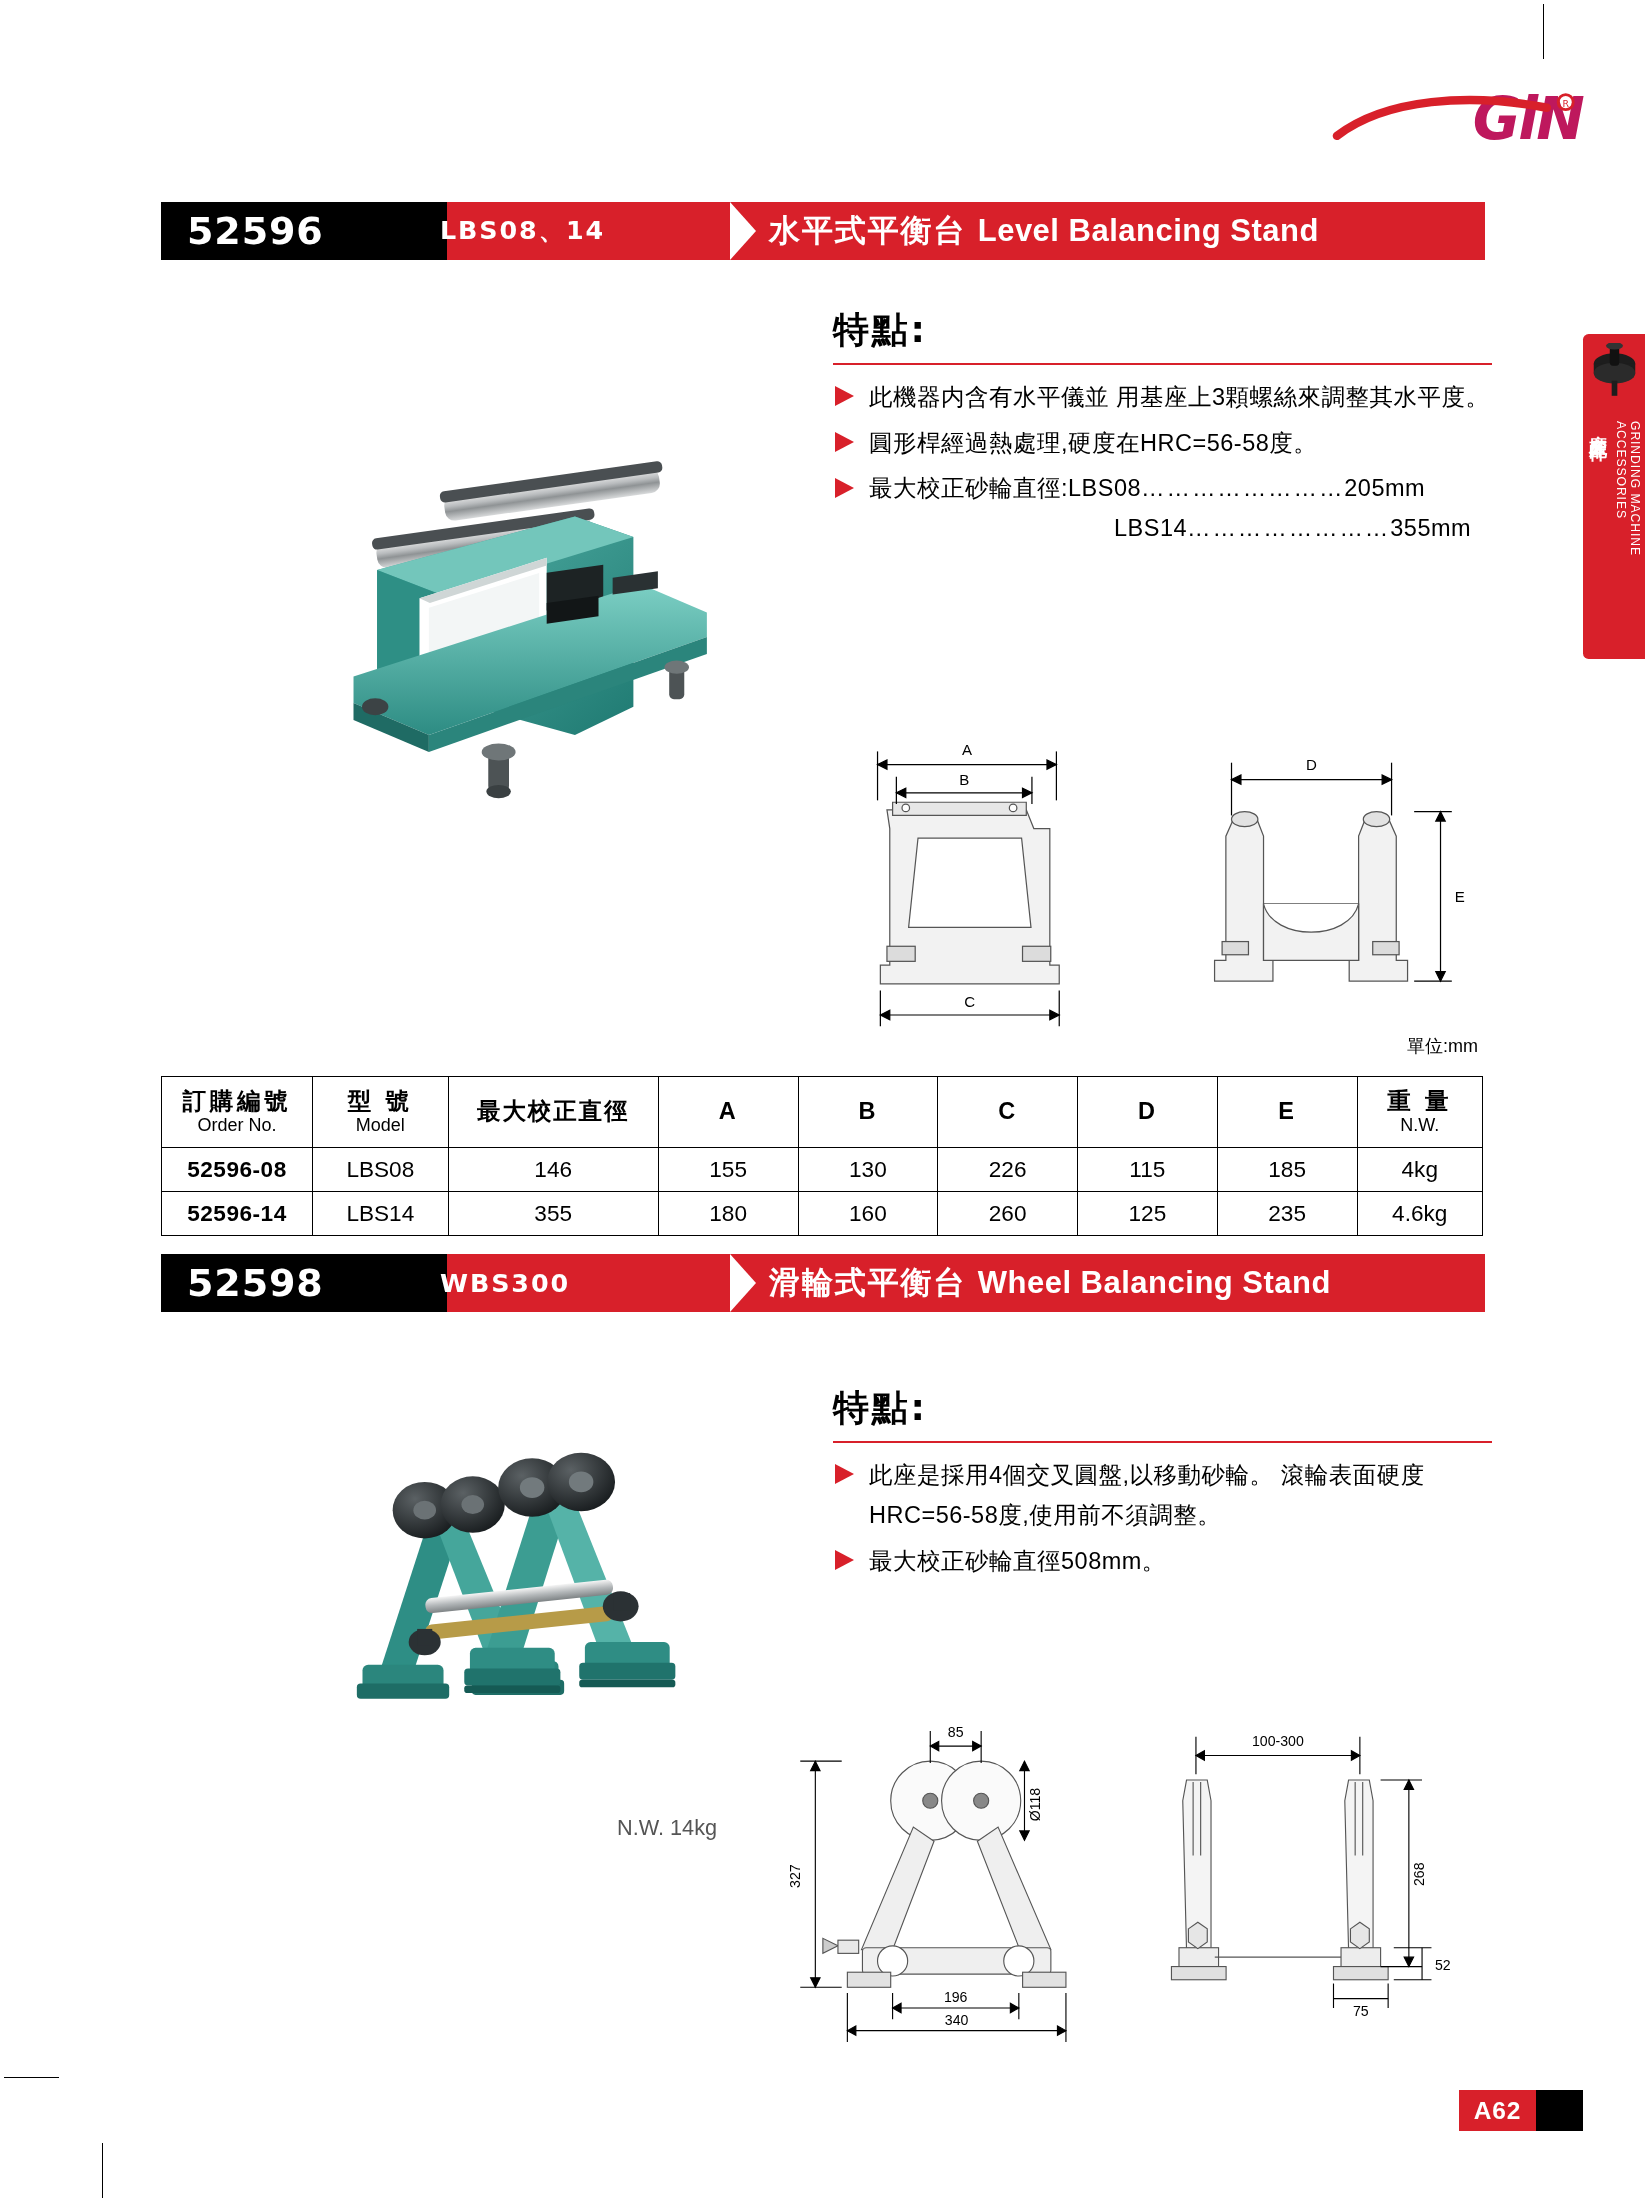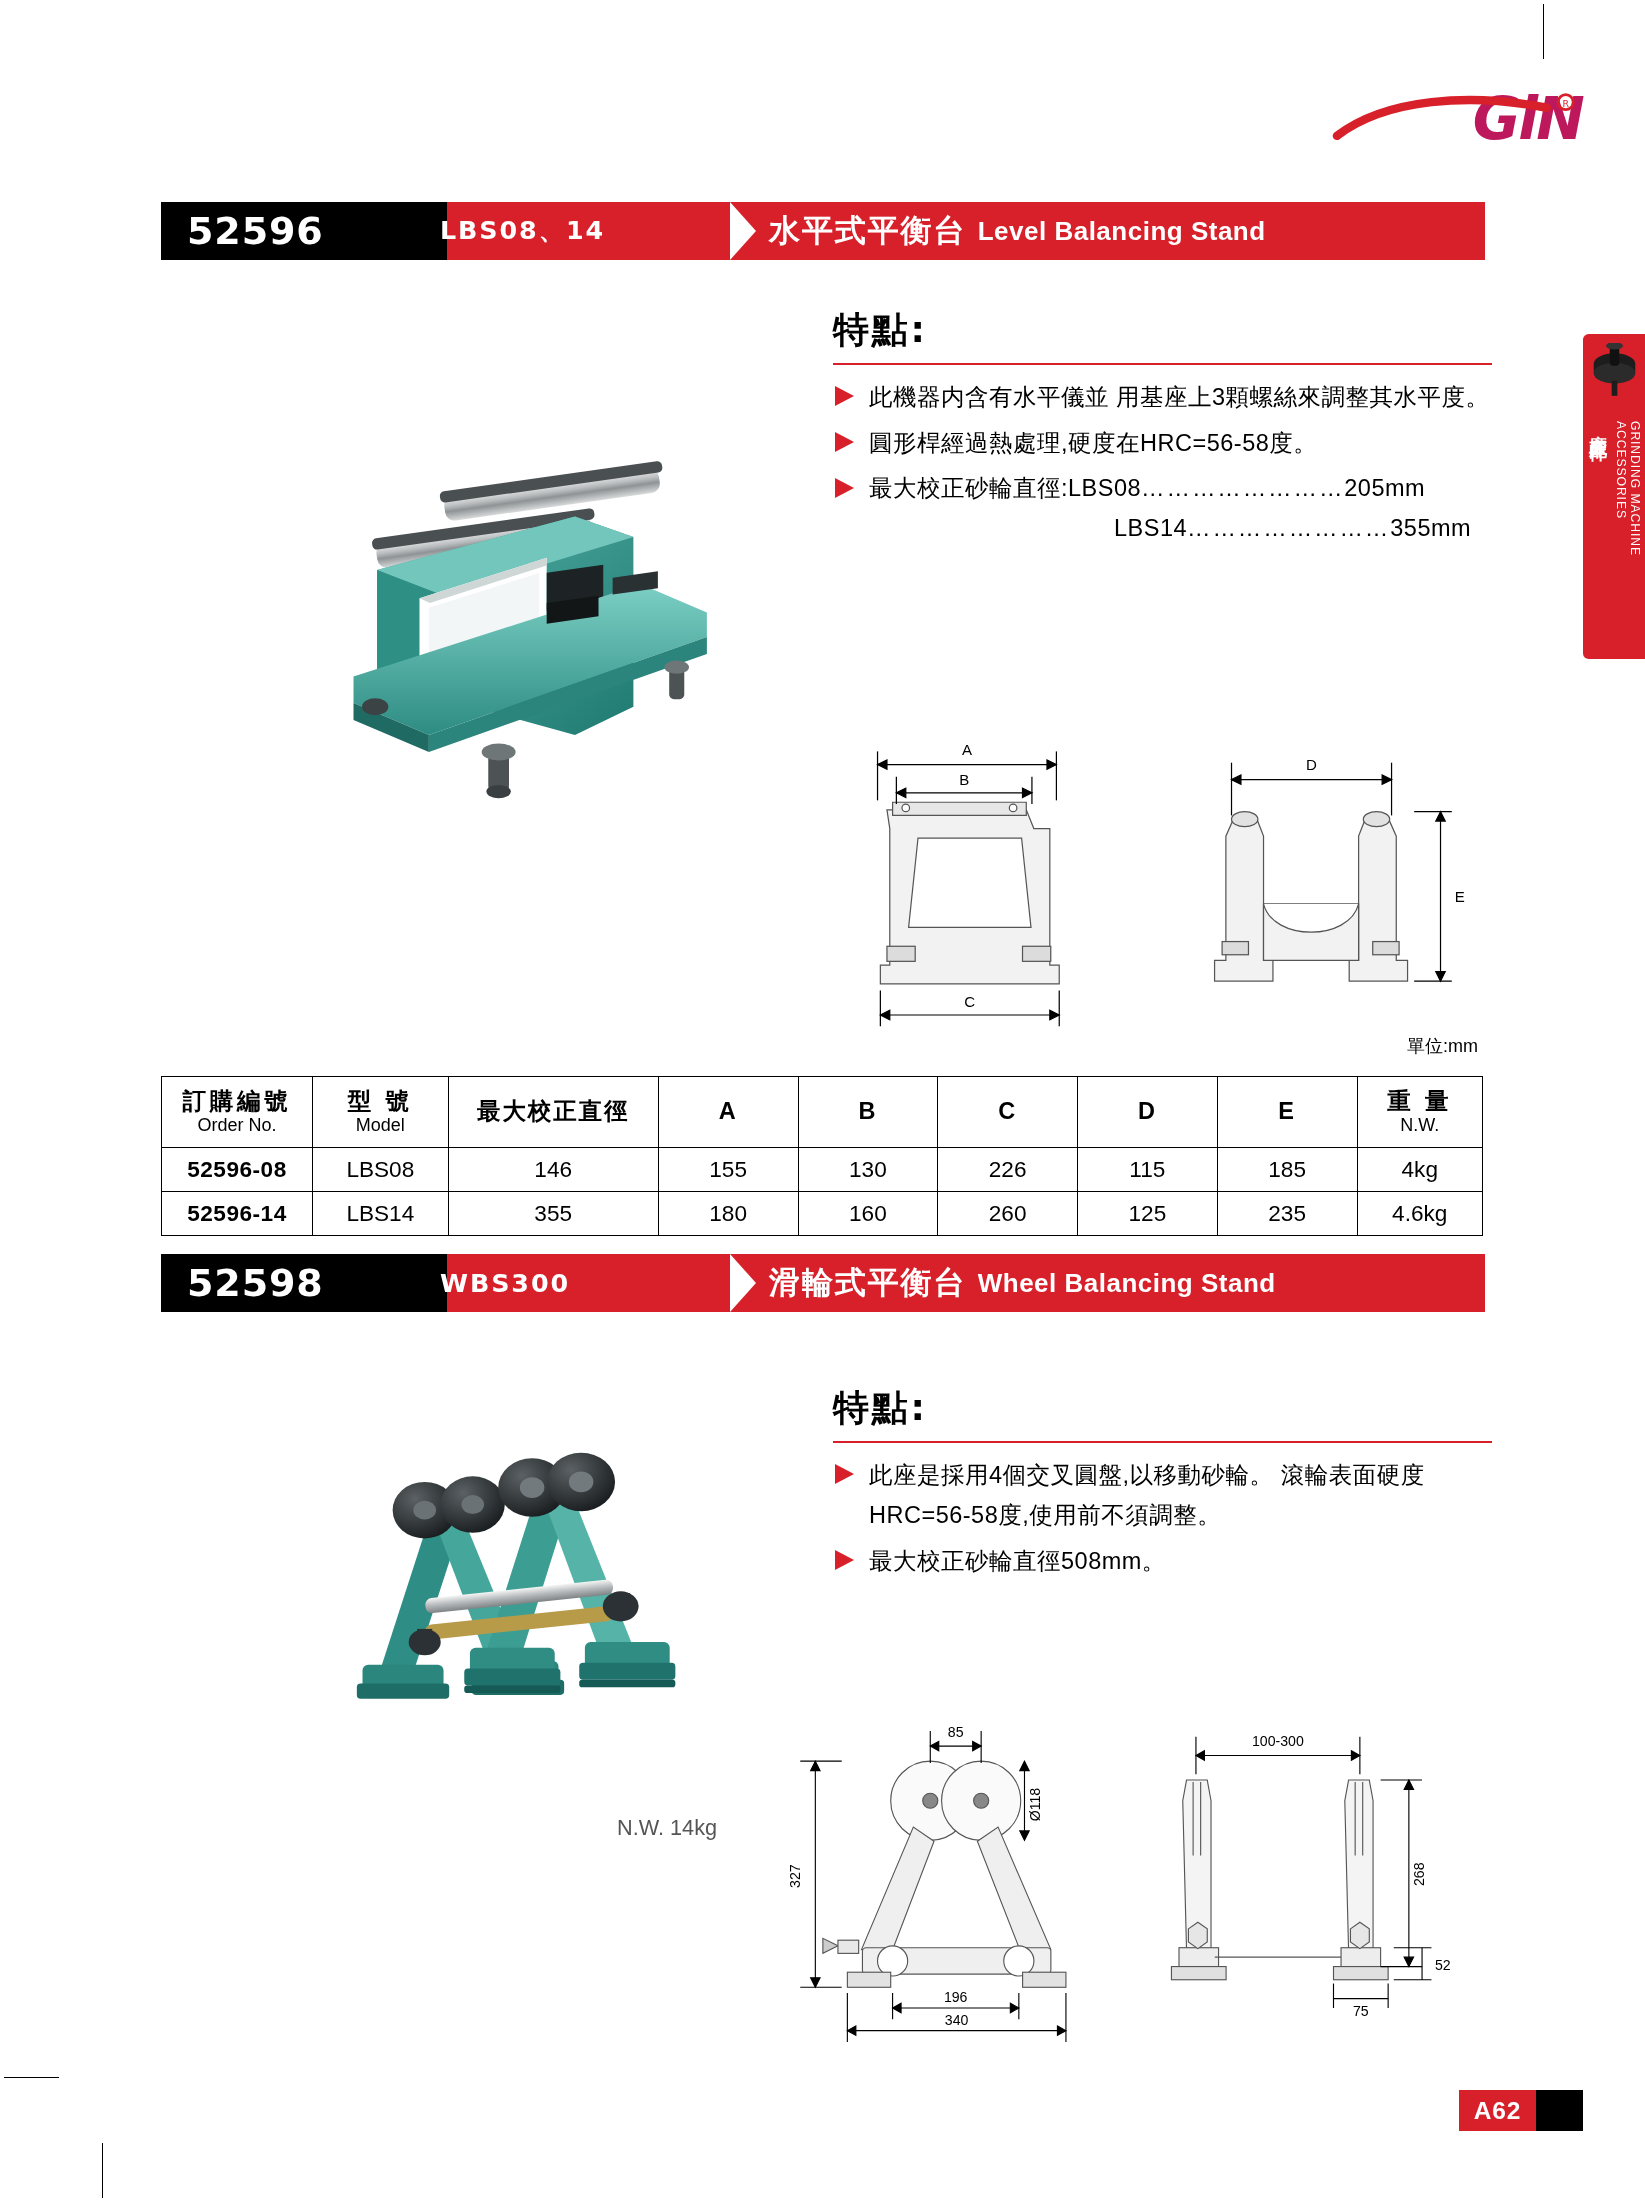--- a/index.html
+++ b/index.html
@@ -50,21 +50,21 @@
   .bar .arrow2{
     position:absolute;top:0;width:0;height:0;
     border-top:29px solid transparent;border-bottom:29px solid transparent;
     border-left:26px solid #fff;z-index:4;
   }
   .bar .titles{
     position:absolute;top:0;height:58px;display:flex;align-items:center;
     color:#fff;white-space:nowrap;
   }
   .bar .tw{font-size:31px;font-weight:bold;letter-spacing:1.9px;}
-  .bar .en{font-size:26px;font-weight:bold;margin-left:11.3px;letter-spacing:0.5px;}
+  .bar .en{font-size:31px;font-weight:bold;margin-left:11.3px;letter-spacing:0.5px;}
 
   
   .sidetab{
     position:absolute;right:0;top:334px;width:62px;height:325px;
     background:#d8202a;border-radius:5.6px 0 0 5.6px;
     overflow:hidden;
   }
   .sidetab .glyph{
     position:absolute;left:5.6px;top:9.4px;width:51px;height:66px;
   }

